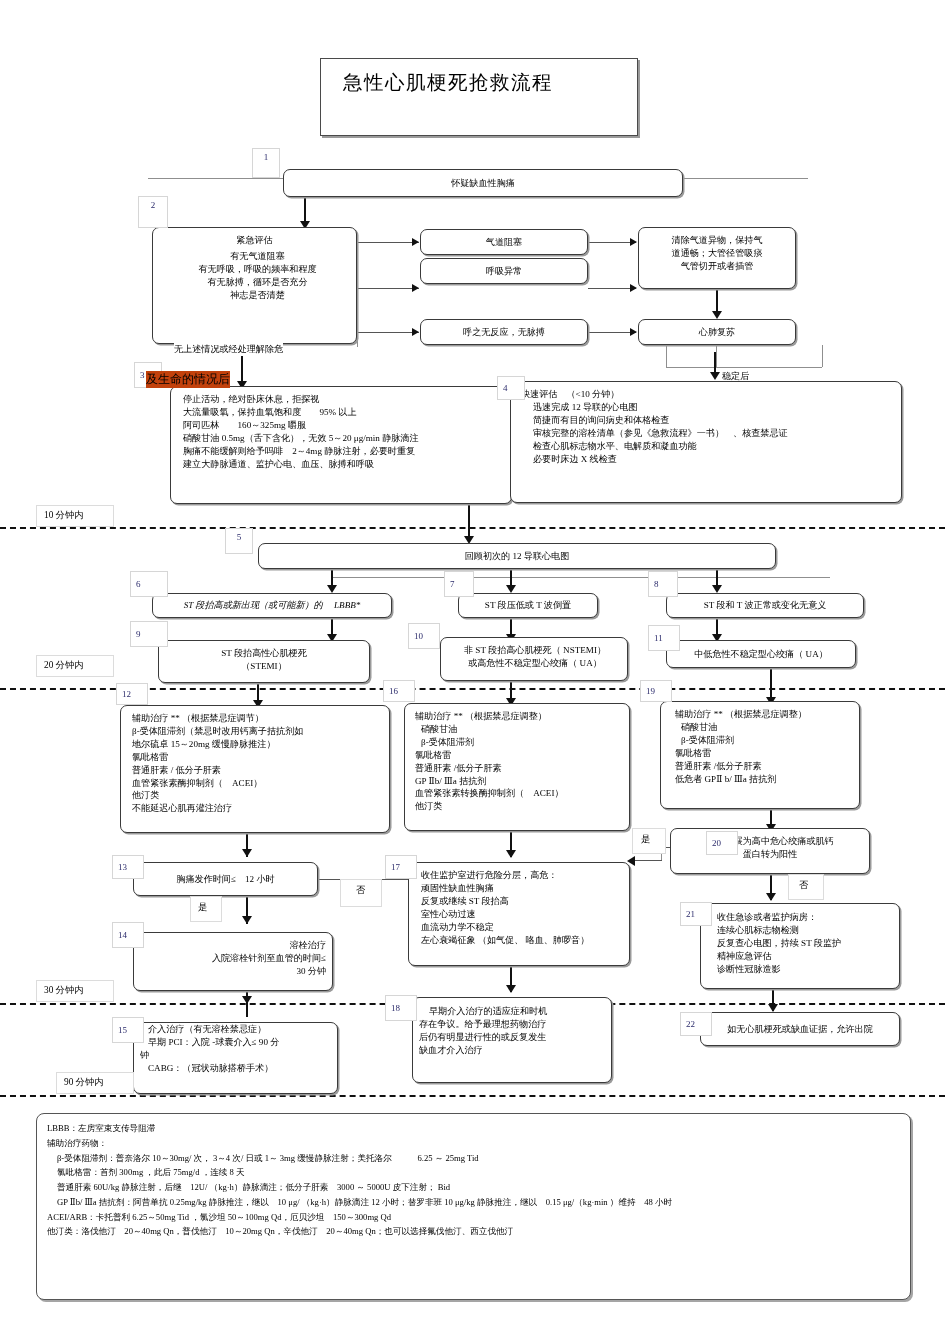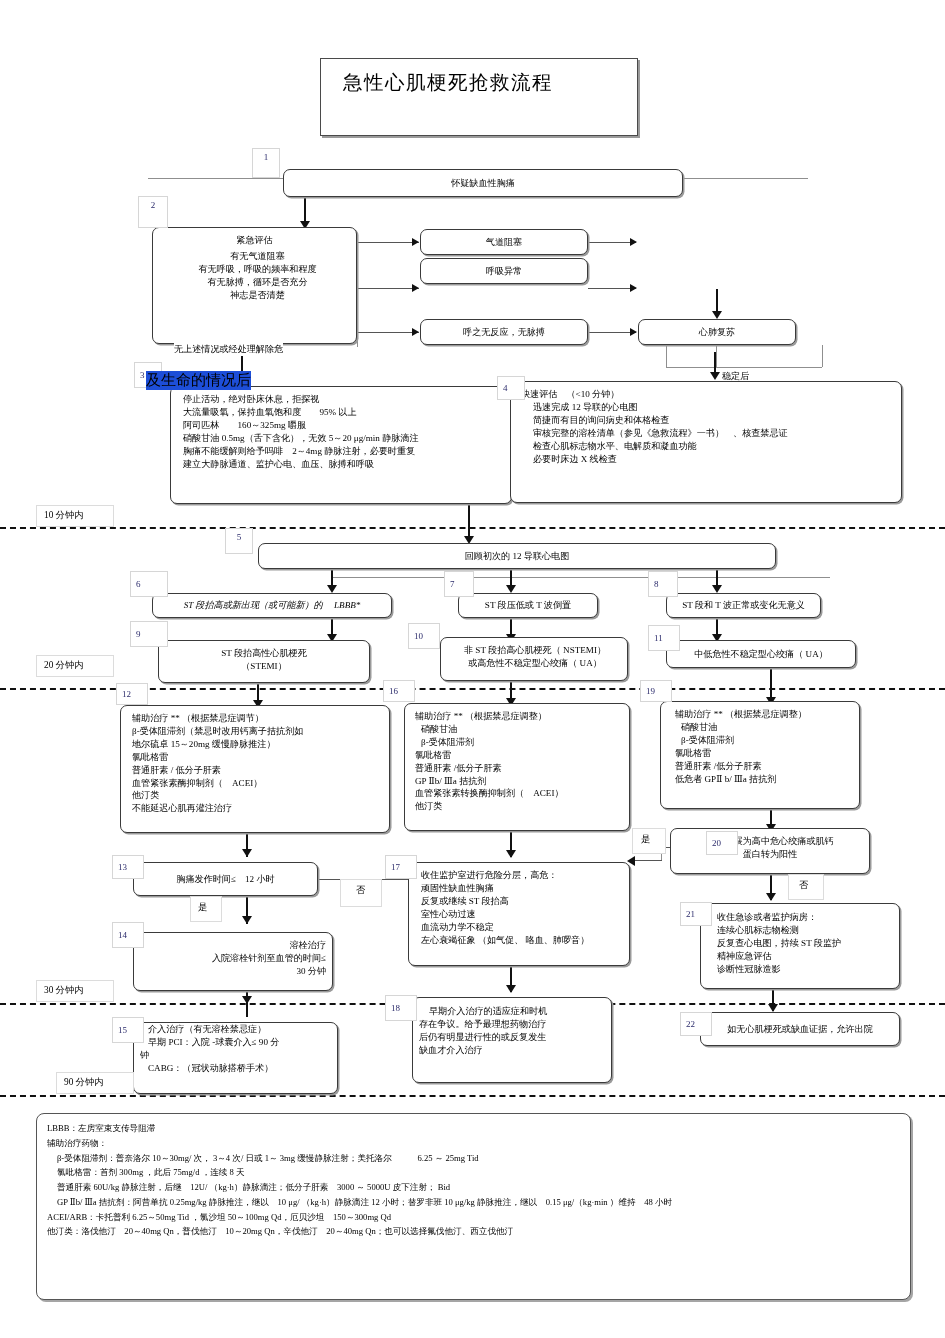--- a/index.html
+++ b/index.html
@@ -170,32 +170,37 @@
     <span class="ln">呼之无反应，无脉搏</span>
   </div>
 
   <div class="thinline-rt" style="left:588px; top:242px; width:48px;"></div>
   <div class="thinarrowrt" style="left:630px; top:238px;"></div>
   <div class="thinline-rt" style="left:588px; top:288px; width:48px;"></div>
   <div class="thinarrowrt" style="left:630px; top:284px;"></div>
   <div class="thinline-rt" style="left:588px; top:332px; width:48px;"></div>
   <div class="thinarrowrt" style="left:630px; top:328px;"></div>
 
+  <div class="box ctrtop" style="left:638px; top:227px; width:158px; height:62px; padding-top:6px; text-align:center;">
+    <div class="ln">清除气道异物，保持气</div>
+    <div class="ln">道通畅；大管径管吸痰</div>
+    <div class="ln">气管切开或者插管</div>
+  </div>
   <div class="vline" style="left:716px; top:289px; height:26px;"></div>
   <div class="arrowdn" style="left:712px; top:311px;"></div>
   <div class="box center" style="left:638px; top:319px; width:158px; height:26px;">
     <span class="ln">心肺复苏</span>
   </div>
 
   <div class="thinh" style="left:683px; top:178px; width:125px;"></div>
 
   <div style="position:absolute; left:174px; top:343px; font-size:9.1px; z-index:8; background:#fff;">
     <span>无上述情况或经处理解除危</span>
   </div>
-  <div style="position:absolute; left:146px; top:371px; font-size:15px; z-index:8; background:#1d4ed8;">
+  <div style="position:absolute; left:146px; top:371px; font-size:12px; z-index:8; background:#c2410c;">
     <span>及生命的情况后</span>
   </div>
 
   <div class="vline" style="left:241px; top:344px; height:42px;"></div>
   <div class="arrowdn" style="left:237px; top:381px;"></div>
 
   <div class="numtag lt" style="left:134px; top:362px; width:28px; height:26px;">3</div>
   <div class="box" style="left:170px; top:386px; width:342px; height:118px; padding-top:6px; padding-left:12px;">
     <div class="ln">停止活动，绝对卧床休息，拒探视</div>
     <div class="ln">大流量吸氧，保持血氧饱和度　　95% 以上</div>
@@ -249,21 +254,21 @@
   <div class="box center" style="left:152px; top:593px; width:240px; height:25px;font-style:italic;">
     <span class="ln">ST 段抬高或新出现（或可能新）的　 LBBB*</span>
   </div>
 
   <div class="numtag lt" style="left:444px; top:571px; width:30px; height:26px;">7</div>
   <div class="box center" style="left:458px; top:593px; width:140px; height:25px;">
     <span class="ln">ST 段压低或 T 波倒置</span>
   </div>
 
   <div class="numtag lt" style="left:648px; top:571px; width:30px; height:26px;">8</div>
-  <div class="box center" style="left:666px; top:593px; width:155px; height:25px;">
+  <div class="box center" style="left:666px; top:593px; width:198px; height:25px;">
     <span class="ln">ST 段和 T 波正常或变化无意义</span>
   </div>
 
   <div class="vline" style="left:331px; top:618px; height:22px;"></div>
   <div class="arrowdn" style="left:327px; top:634px;"></div>
   <div class="vline" style="left:510px; top:618px; height:22px;"></div>
   <div class="arrowdn" style="left:506px; top:634px;"></div>
   <div class="vline" style="left:716px; top:618px; height:22px;"></div>
   <div class="arrowdn" style="left:712px; top:634px;"></div>
 

